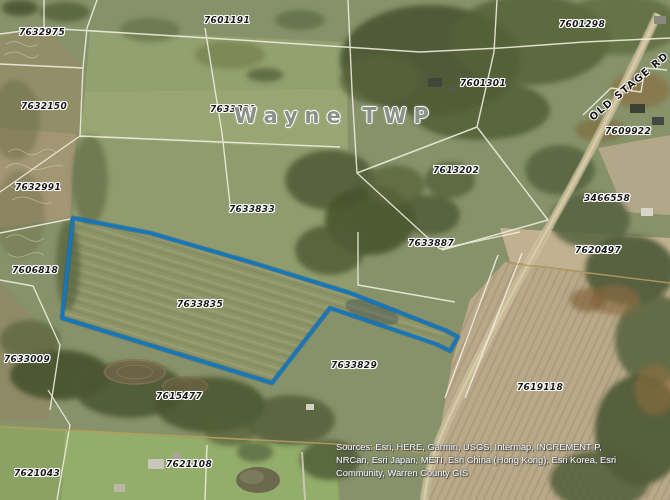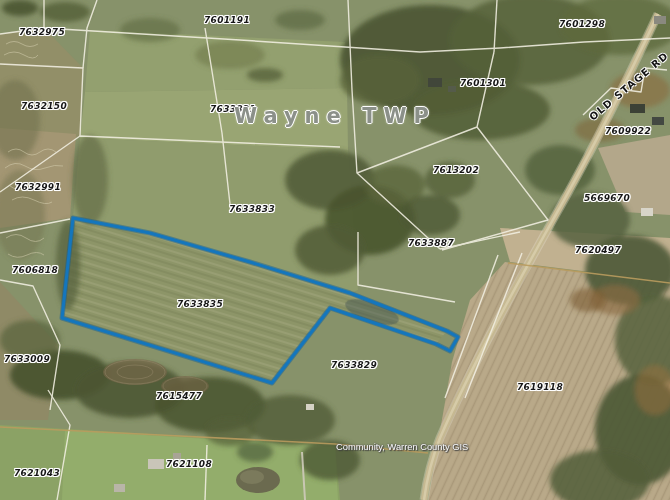--- a/index.html
+++ b/index.html
@@ -201,35 +201,37 @@
 
   <div id="parcel-labels">
       <div class="parcel-label" style="left: 26px; top: 32px; padding-left: 32px;">7632975</div>
       <div class="parcel-label" style="left: 227px; top: 20px;">7601191</div>
       <div class="parcel-label" style="left: 582px; top: 24px;">7601298</div>
       <div class="parcel-label" style="left: 44px; top: 106px;">7632150</div>
       <div class="parcel-label" style="left: 233px; top: 109px;">7633831</div>
       <div class="parcel-label" style="left: 483px; top: 83px;">7601301</div>
       <div class="parcel-label" style="left: 628px; top: 131px;">7609922</div>
       <div class="parcel-label" style="left: 452px; top: 170px; padding-left: 8px;">7613202</div>
-      <div class="parcel-label" style="left: 607px; top: 198px;">5669670</div>
+      <div class="parcel-label" style="left: 607px; top: 198px;">3466558</div>
       <div class="parcel-label" style="left: 38px; top: 187px;">7632991</div>
       <div class="parcel-label" style="left: 236px; top: 209px; margin-left: 16px;">7633833</div>
       <div class="parcel-label" style="left: 431px; top: 243px;">7633887</div>
       <div class="parcel-label" style="left: 598px; top: 250px;">7620497</div>
       <div class="parcel-label" style="left: 35px; top: 270px; text-align: right;">7606818</div>
       <div class="parcel-label" style="left: 200px; top: 304px;">7633835</div>
       <div class="parcel-label" style="left: 27px; top: 359px;">7633009</div>
       <div class="parcel-label" style="left: 354px; top: 365px;">7633829</div>
       <div class="parcel-label" style="left: 179px; top: 396px;">7615477</div>
       <div class="parcel-label" style="left: 540px; top: 387px;">7619118</div>
       <div class="parcel-label" style="left: 37px; top: 452px; margin-top: 21px;">7621043</div>
       <div class="parcel-label" style="left: 189px; top: 464px;">7621108</div>
     </div>
 
   <div class="twp-label" style="left: 335px; top: 116px;">Wayne TWP</div>
 
   <div class="road-label" style="left: 629px; top: 86px;">OLD STAGE RD</div>
 
   <div class="attribution">
+    <div>Sources: Esri, HERE, Garmin, USGS, Intermap, INCREMENT P,</div>
+    <div>NRCan, Esri Japan, METI, Esri China (Hong Kong), Esri Korea, Esri</div>
     <div>Community, Warren County GIS</div>
   </div>
 </div>
 
 </body></html>

